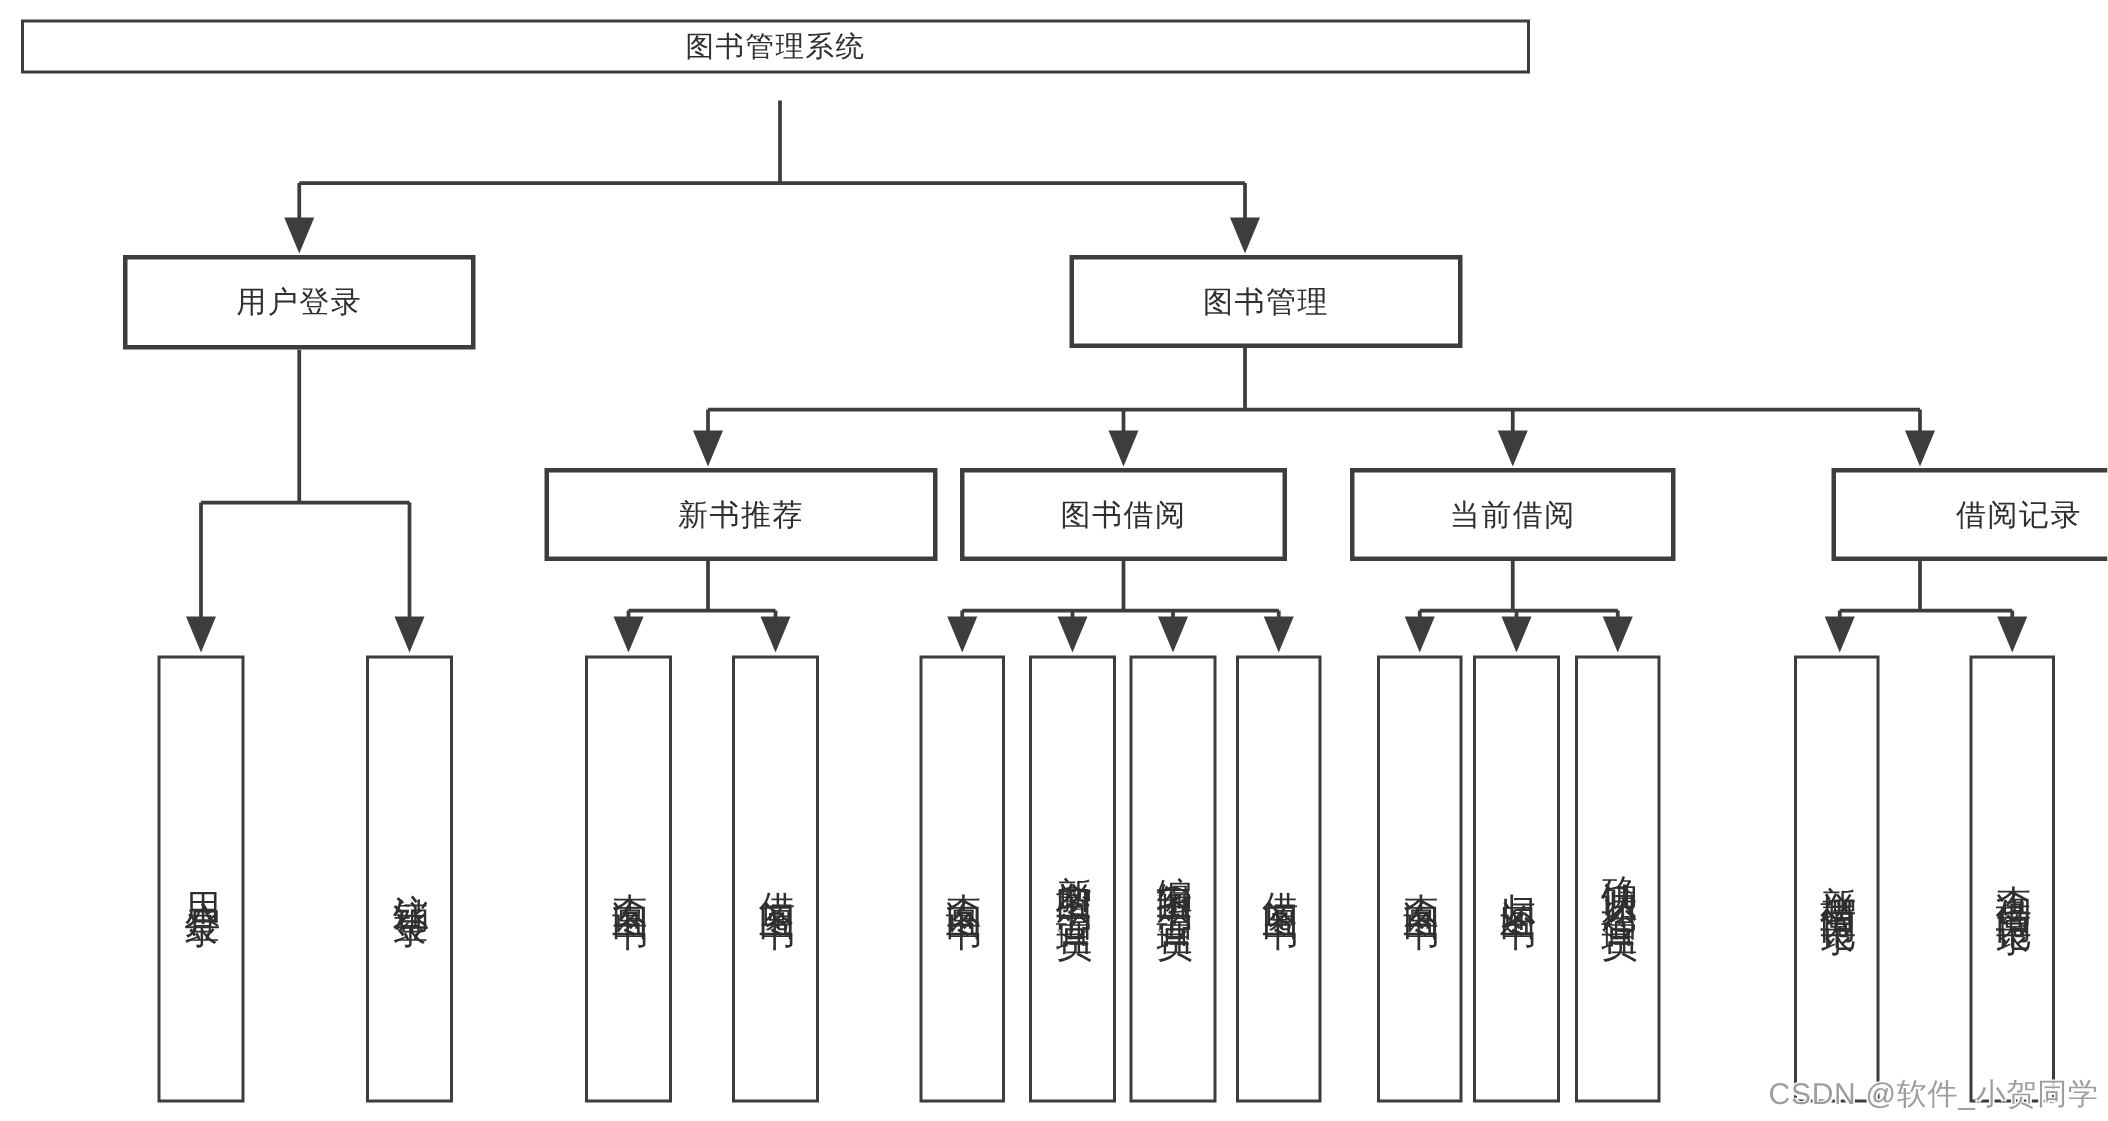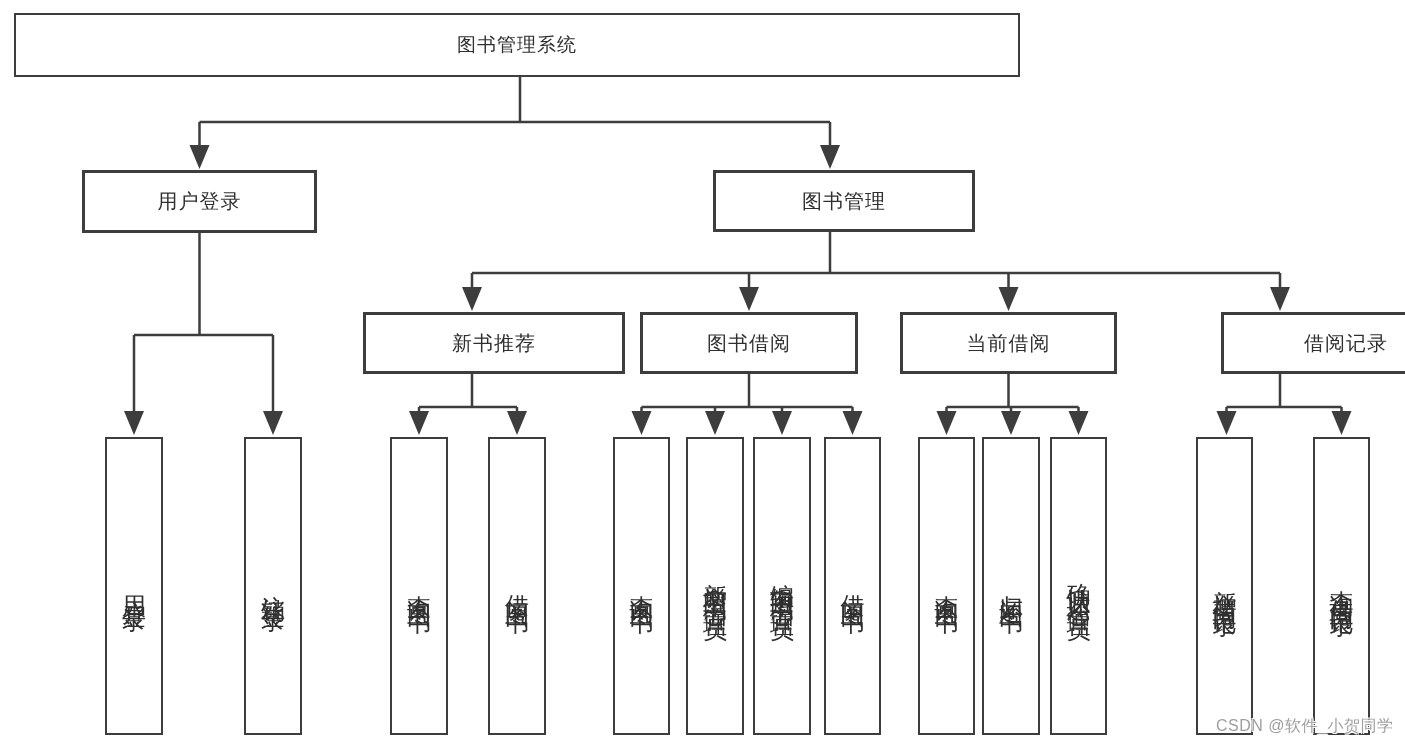--- a/index.html
+++ b/index.html
@@ -18,22 +18,22 @@
   }
   .hnode.root{border-width:2.5px;font-size:19px;}
   .vnode{
     position:absolute;box-sizing:border-box;border:2.5px solid var(--line);
     background:var(--background);top:437px;height:298px;
     display:flex;align-items:center;justify-content:center;
     writing-mode:vertical-rl;text-orientation:mixed;
     font-size:24px;line-height:1;letter-spacing:5px;color:var(--text);z-index:2;
   }
   .watermark{
-    position:absolute;left:1216px;top:716px;z-index:5;white-space:nowrap;
-    font-size:16px;color:var(--watermark);letter-spacing:0.5px;
+    position:absolute;left:1179px;top:716px;z-index:5;white-space:nowrap;
+    font-size:20px;color:var(--watermark);letter-spacing:0.5px;
     text-shadow:1px 1px 0 rgba(255,255,255,.95),-1px -1px 0 rgba(255,255,255,.95),
                 1px -1px 0 rgba(255,255,255,.95),-1px 1px 0 rgba(255,255,255,.95);
   }
 </style>
 </head>
 <body>
 
 <div class="stage">
 
   <svg class="wires" viewBox="0 0 1405 747" xmlns="http://www.w3.org/2000/svg">
@@ -62,21 +62,21 @@
       <polygon points="772 411,792 411,782 435"></polygon>
       <polygon points="842.5 411,862.5 411,852.5 435"></polygon>
       <polygon points="936.5 411,956.5 411,946.5 435"></polygon>
       <polygon points="1001 411,1021 411,1011 435"></polygon>
       <polygon points="1068.5 411,1088.5 411,1078.5 435"></polygon>
       <polygon points="1216.5 411,1236.5 411,1226.5 435"></polygon>
       <polygon points="1331.5 411,1351.5 411,1341.5 435"></polygon>
     </g>
   </svg>
 
-  <div class="hnode root" style="left:14px;top:13px;width:1006px;height:64px;">图书管理系统</div>
+  <div class="hnode root" style="left:14px;top:13px;width:1006px;height:36px;">图书管理系统</div>
 
   <div class="hnode" style="left:82px;top:170px;width:235px;height:63px;">用户登录</div>
   <div class="hnode" style="left:713px;top:170px;width:262px;height:62px;">图书管理</div>
 
   <div class="hnode" style="left:363px;top:312px;width:262px;height:62px;">新书推荐</div>
   <div class="hnode" style="left:640px;top:312px;width:218px;height:62px;">图书借阅</div>
   <div class="hnode" style="left:900px;top:312px;width:217px;height:62px;">当前借阅</div>
   <div class="hnode" style="left:1173px;top:312px;width:250px;height:62px;margin-left:48px;">借阅记录</div>
 
   <div class="vnode" style="left:105px;width:58px;">用户登录</div>

